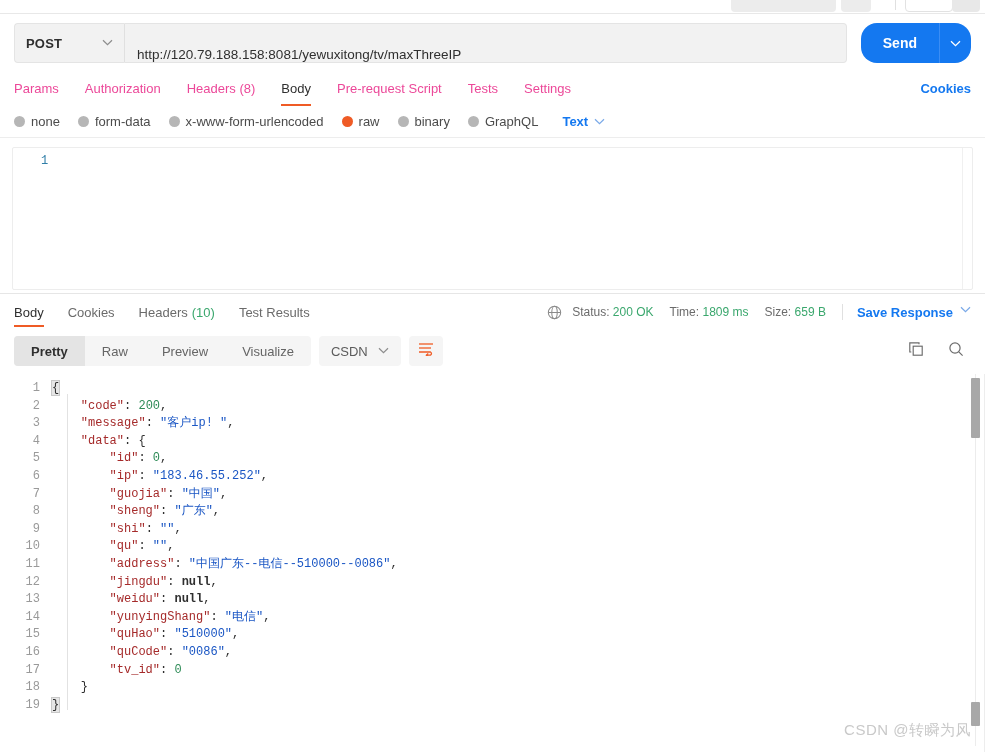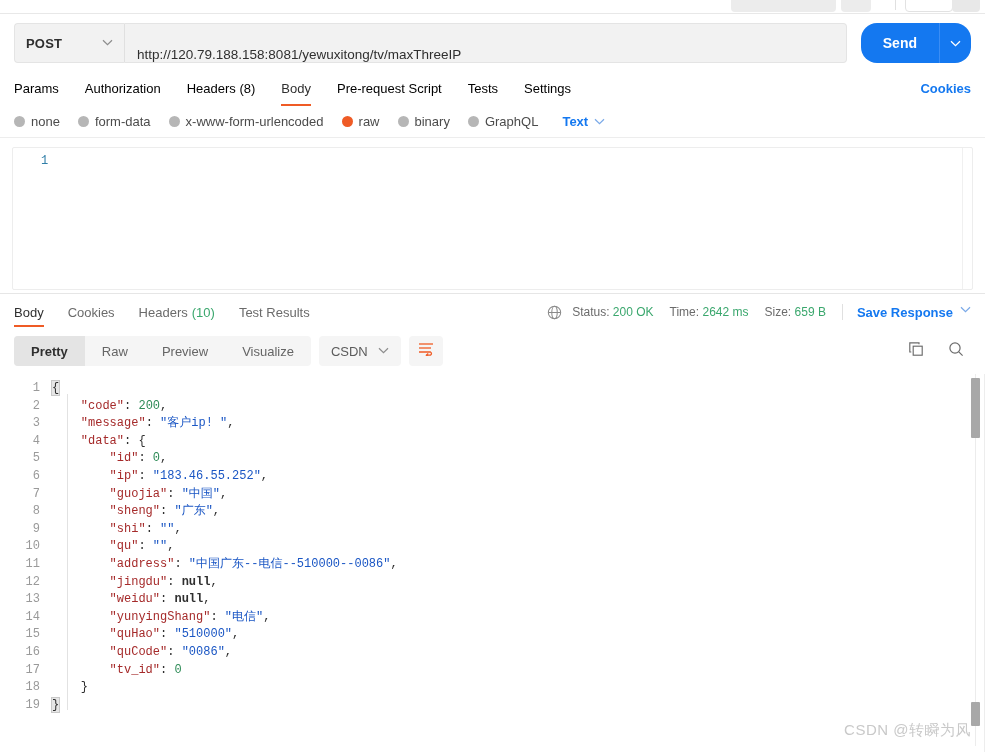--- a/index.html
+++ b/index.html
@@ -63,21 +63,21 @@
     display: flex; align-items: center; justify-content: center;
     border-left: 1px solid #3a8df5; cursor: pointer; font-size: 10px;
   }
 
   
   .req-tabs {
     position: absolute; top: 72px; left: 0; width: 985px; height: 32px;
     display: flex; align-items: center; padding: 0 14px;
   }
   .rtab {
-    font-size: 13px; color: #000000; margin-right: 26px;
+    font-size: 13px; color: #ec4899; margin-right: 26px;
     position: relative; height: 32px; display: flex; align-items: center; cursor: pointer;
   }
   .rtab.active { color: #2f2f2f; }
   .rtab.active::after {
     content: ""; position: absolute; bottom: -2px; left: 0; right: 0;
     height: 2px; background: #ef5b25;
   }
   .cookies-link {
     margin-left: auto; font-size: 13px; color: #1478f0; font-weight: bold; cursor: pointer;
   }
@@ -342,21 +342,21 @@
           <ellipse cx="8" cy="8" rx="2.9" ry="6.6" stroke="#8a8a8a" stroke-width="1.1"></ellipse>
           <line x1="1.5" y1="8" x2="14.5" y2="8" stroke="#8a8a8a" stroke-width="1.1"></line>
         </svg>
       </span>
       <span class="meta-item">
         <span>Status:</span>
         <span class="v">200 OK</span>
       </span>
       <span class="meta-item">
         <span>Time:</span>
-        <span class="v">2642 ms</span>
+        <span class="v">1809 ms</span>
       </span>
       <span class="meta-item">
         <span>Size:</span>
         <span class="v">659 B</span>
       </span>
       <span class="meta-sep"></span>
       <span class="save-resp">
         <span>Save Response</span>
         <span class="chev">
           <svg width="11" height="7" viewBox="0 0 11 7" fill="none">

